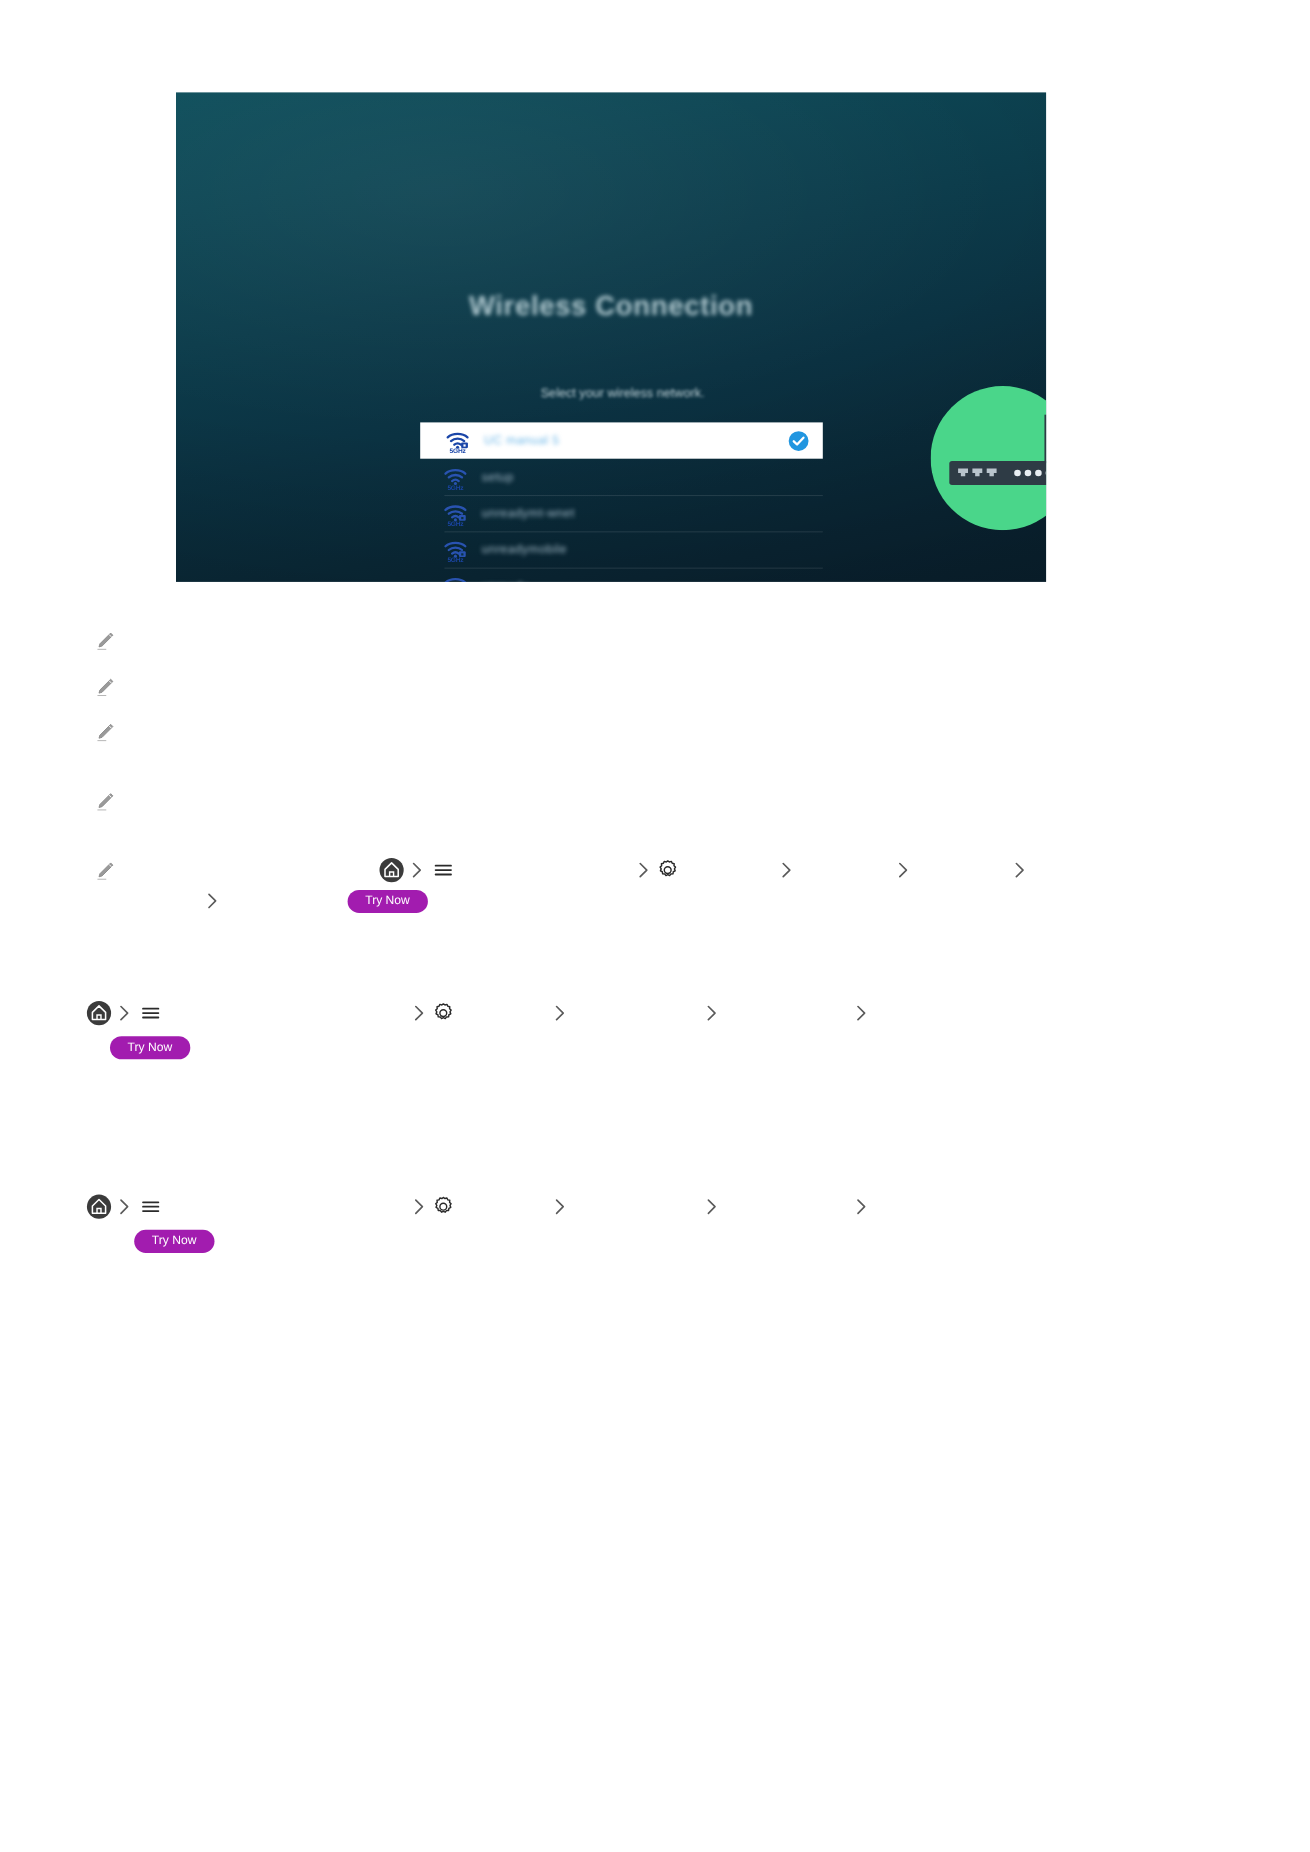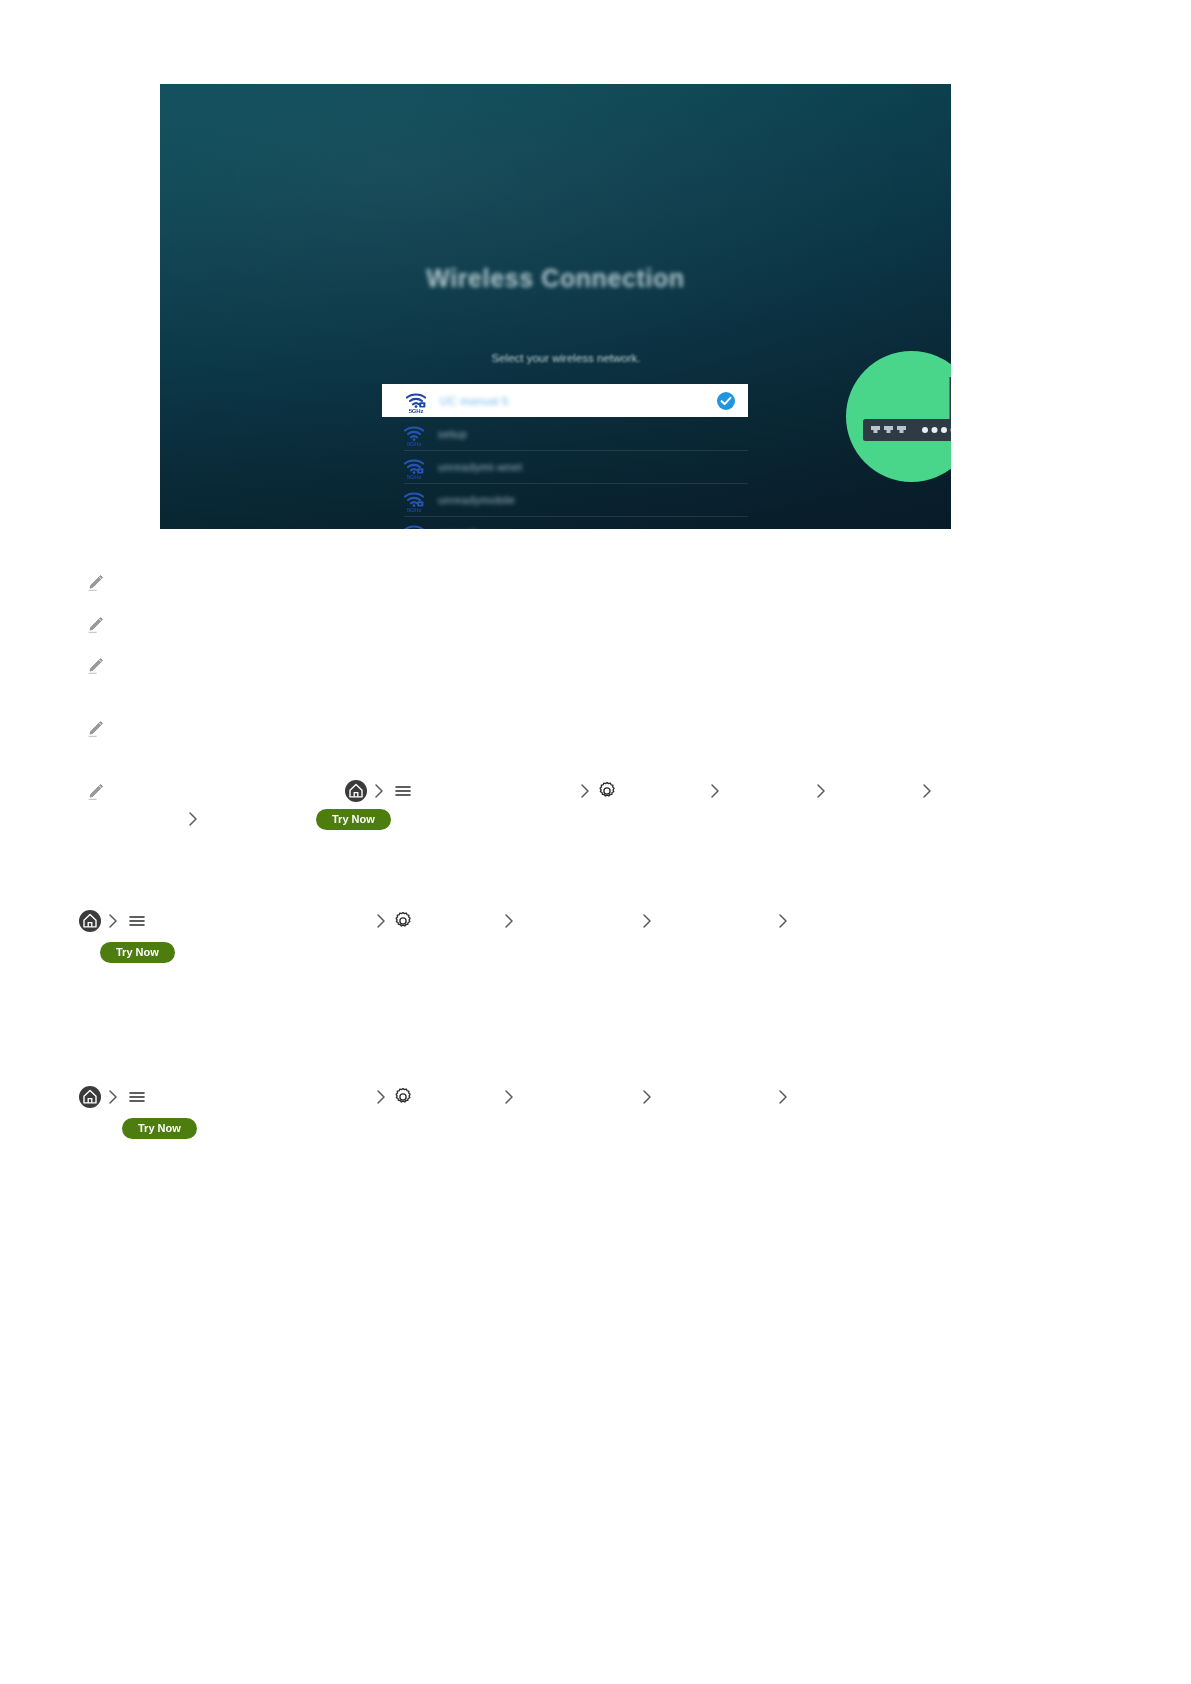--- a/index.html
+++ b/index.html
@@ -192,24 +192,24 @@
     display: inline-flex;
     align-items: center;
     justify-content: center;
   }
   .home-ico { width: 24px; height: 24px; flex: 0 0 24px; }
   .menu-ico { width: 22px; height: 22px; flex: 0 0 22px; margin-left: 2px;}
   .gear-ico { width: 22px; height: 22px; flex: 0 0 22px; }
 
   .trynow {
     display: inline-block;
-    background: #4d7c0f;
+    background: #a21caf;
     color: #ffffff;
     font-size: 11px;
-    font-weight: bold;
+    font-weight: normal;
     border-radius: 12px;
     padding: 5px 16px;
     min-width: 38px;
     min-height: 10px;
     line-height: 11px;
   }
   .trynow-line { margin-top: 8px; margin-left: 22px; }
 
   
   .gap-a { width: 160px; display:inline-block; }

